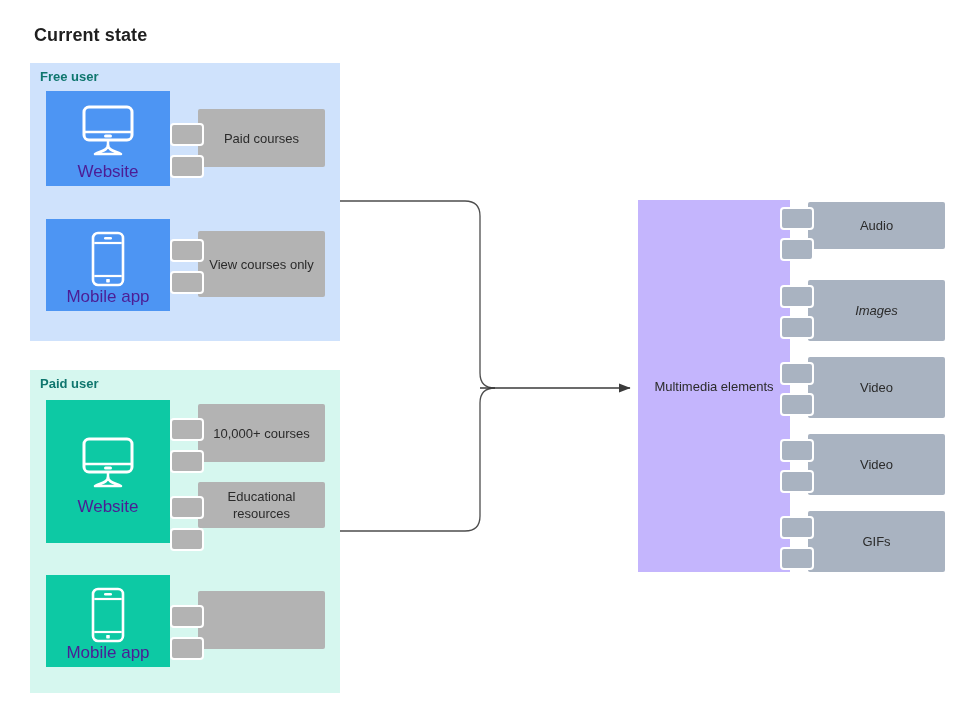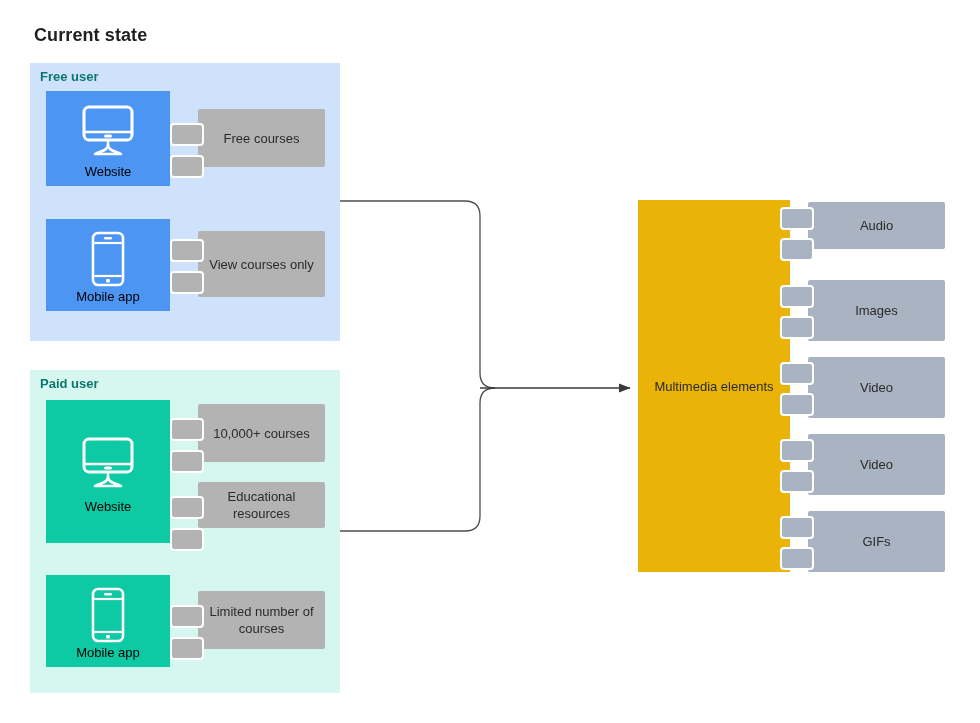--- a/index.html
+++ b/index.html
@@ -67,22 +67,22 @@
     box-sizing: border-box;
     display: flex;
     flex-direction: column;
     align-items: center;
     justify-content: flex-end;
     padding-bottom: 6px;
   }
   .device.blue  { background: #4d95f3; }
   .device.green { background: #0dc9a4; }
   .device-label {
-    color: #000000;
-    font-size: 13px;
+    color: #4c1d95;
+    font-size: 17px;
     line-height: 16px;
     z-index: 2;
   }
   .device-icon {
     position: absolute;
     left: 50%;
     transform: translateX(-50%);
   }
   .device-icon.monitor { top: 14px; }
   .device-icon.phone   { top: 12px; }
@@ -135,34 +135,34 @@
   #card-view-only .tab.t1 { top: 8px; }
   #card-view-only .tab.t2 { top: 40px; }
 
   
   #multimedia-box {
     position: absolute;
     left: 638px;
     top: 200px;
     width: 152px;
     height: 372px;
-    background: #eab308;
+    background: #c4b5fd;
     display: flex;
     align-items: center;
     justify-content: center;
     font-size: 13px;
     color: #2b2b2b;
     text-align: left;
     box-sizing: border-box;
     padding: 0 6px;
   }
 
   
   #card-audio  { left: 808px; top: 202px; width: 137px; height: 47px; }
-  #card-images { left: 808px; top: 280px; width: 137px; height: 61px; }
+  #card-images { left: 808px; top: 280px; width: 137px; height: 61px; font-style: italic; }
   #card-video  { left: 808px; top: 357px; width: 137px; height: 61px; }
   #card-text   { left: 808px; top: 434px; width: 137px; height: 61px; }
   #card-gifs   { left: 808px; top: 511px; width: 137px; height: 61px; }
 
   #card-audio .tab.t1, #card-images .tab.t1, #card-video .tab.t1,
   #card-text .tab.t1, #card-gifs .tab.t1 { top: 5px; }
   #card-audio .tab.t2, #card-images .tab.t2, #card-video .tab.t2,
   #card-text .tab.t2, #card-gifs .tab.t2 { top: 36px; }
 
   
@@ -221,21 +221,21 @@
         <rect x="13" y="6" width="8" height="2.6" rx="1.3" fill="#ffffff"></rect>
         <rect x="15.2" y="48" width="3.6" height="3.4" rx="0.6" fill="#ffffff"></rect>
       </svg>
     </span>
     <span class="device-label">Mobile app</span>
   </div>
 
   <div class="card gray" id="card-free-courses">
     <span class="tab t1"></span>
     <span class="tab t2"></span>
-    <span>Free courses</span>
+    <span>Paid courses</span>
   </div>
 
   <div class="card gray" id="card-view-only">
     <span class="tab t1"></span>
     <span class="tab t2"></span>
     <span>View courses only</span>
   </div>
 
   <div class="group" id="group-paid">
     <div class="group-title">Paid user</div>
@@ -275,21 +275,20 @@
 
   <div class="card gray" id="card-edu">
     <span class="tab t1"></span>
     <span class="tab t2"></span>
     <span>Educational resources</span>
   </div>
 
   <div class="card gray" id="card-limited">
     <span class="tab t1"></span>
     <span class="tab t2"></span>
-    <span>Limited number of courses</span>
   </div>
 
   <div id="multimedia-box">
     <span>Multimedia elements</span>
   </div>
 
   <div class="card bgray" id="card-audio">
     <span class="tab t1"></span>
     <span class="tab t2"></span>
     <span>Audio</span>

